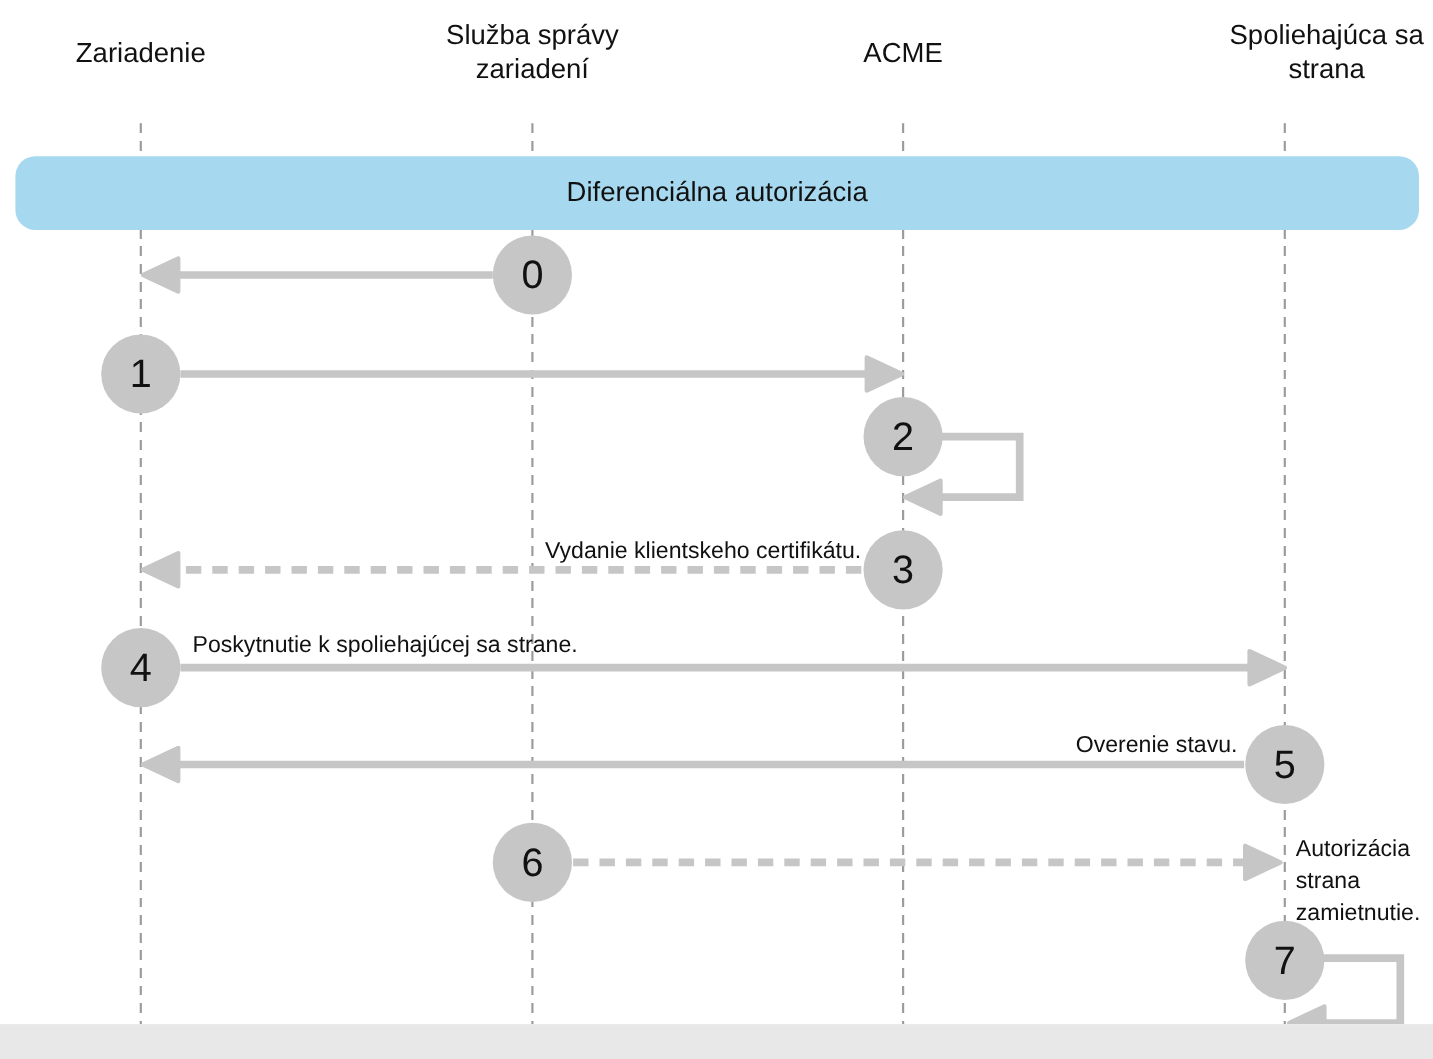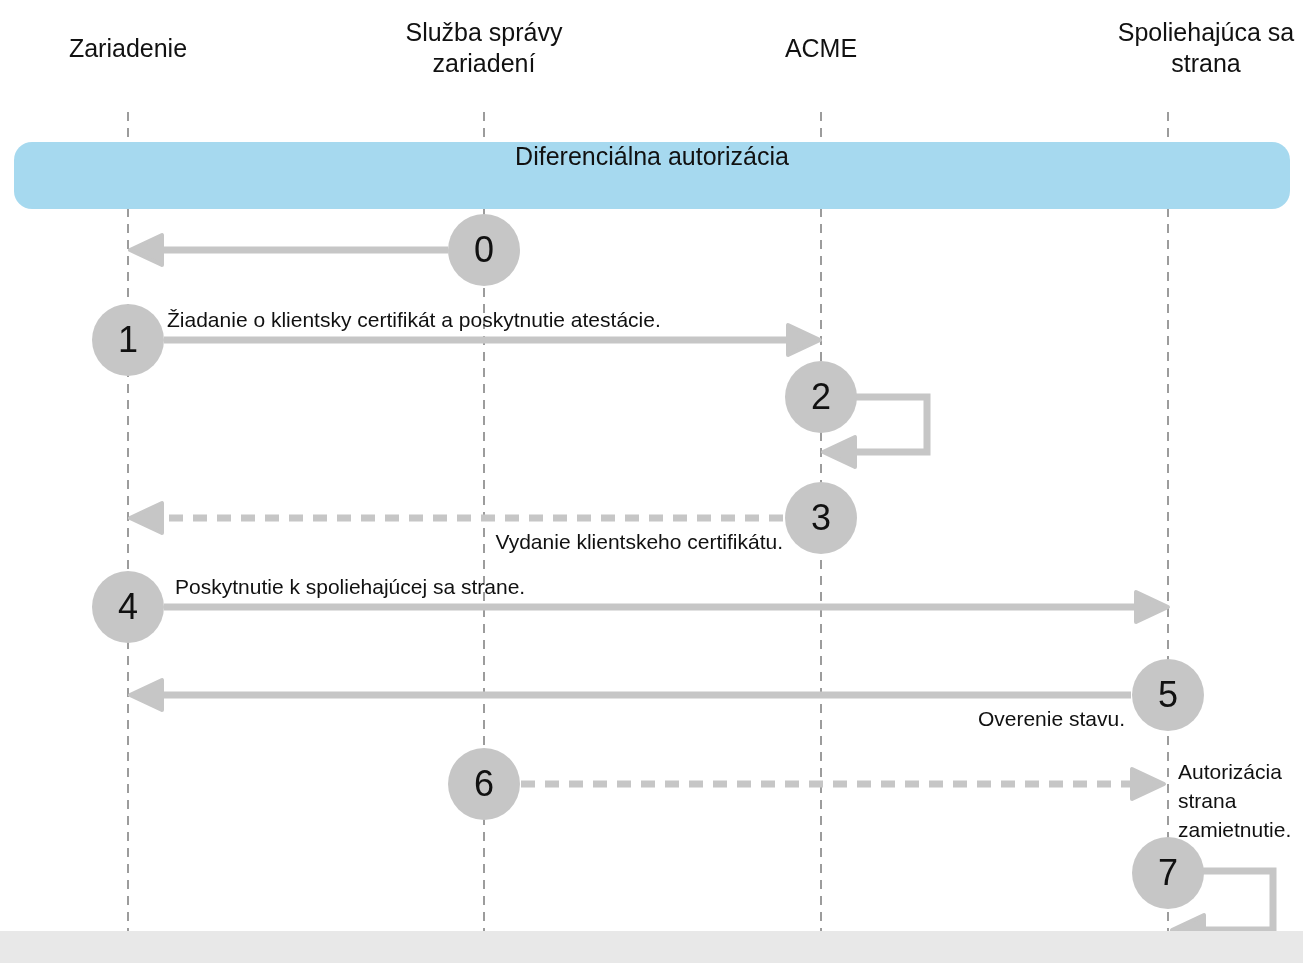--- a/index.html
+++ b/index.html
@@ -39,21 +39,21 @@
     font-size:25px;line-height:31px;
     color:var(--text);
   }
   
   .banner{
     position:absolute;
     left:14px;top:142px;
     width:1276px;height:67px;
     background:var(--banner-bg);
     border-radius:18px;
-    display:flex;align-items:flex-start;justify-content:center;
+    display:flex;align-items:center;justify-content:center;
     font-size:25px;
   }
   
   svg.arrows{
     position:absolute;left:0;top:0;width:1303px;height:963px;
     pointer-events:none;
   }
   .msg-line{
     stroke:var(--arrow);
     stroke-width:7;
@@ -79,21 +79,21 @@
   .step-label{
     position:absolute;
     font-size:21px;line-height:26px;
     white-space:nowrap;
     color:var(--text);
   }
   .step-label.wrap{
     white-space:normal;
     line-height:29px;
   }
-  .step-label.right{ text-align:left;margin-top:41px; }
+  .step-label.right{ text-align:left; }
 </style>
 </head>
 <body>
 
 <div class="canvas">
 
   <div class="lifeline" style="left:127px"></div>
   <div class="lifeline" style="left:483px"></div>
   <div class="lifeline" style="left:820px"></div>
   <div class="lifeline" style="left:1167px"></div>
@@ -160,19 +160,18 @@
   <div class="step-circle" style="left:1132px;top:659px">
       <span>5</span>
     </div>
   <div class="step-circle" style="left:448px;top:748px">
       <span>6</span>
     </div>
   <div class="step-circle" style="left:1132px;top:837px">
       <span>7</span>
     </div>
 
-  <div class="step-label" style="left:167px;top:307px">Žiadanie o klientsky certifikát a poskytnutie atestácie.</div>
   <div class="step-label right" style="right:520px;top:488px">Vydanie klientskeho certifikátu.</div>
   <div class="step-label" style="left:175px;top:574px">Poskytnutie k spoliehajúcej sa strane.</div>
   <div class="step-label right" style="right:178px;top:665px">Overenie stavu.</div>
   <div class="step-label wrap" style="left:1178px;top:757px;width:124px">Autorizácia strana zamietnutie.</div>
 
 </div>
 
 </body></html>

